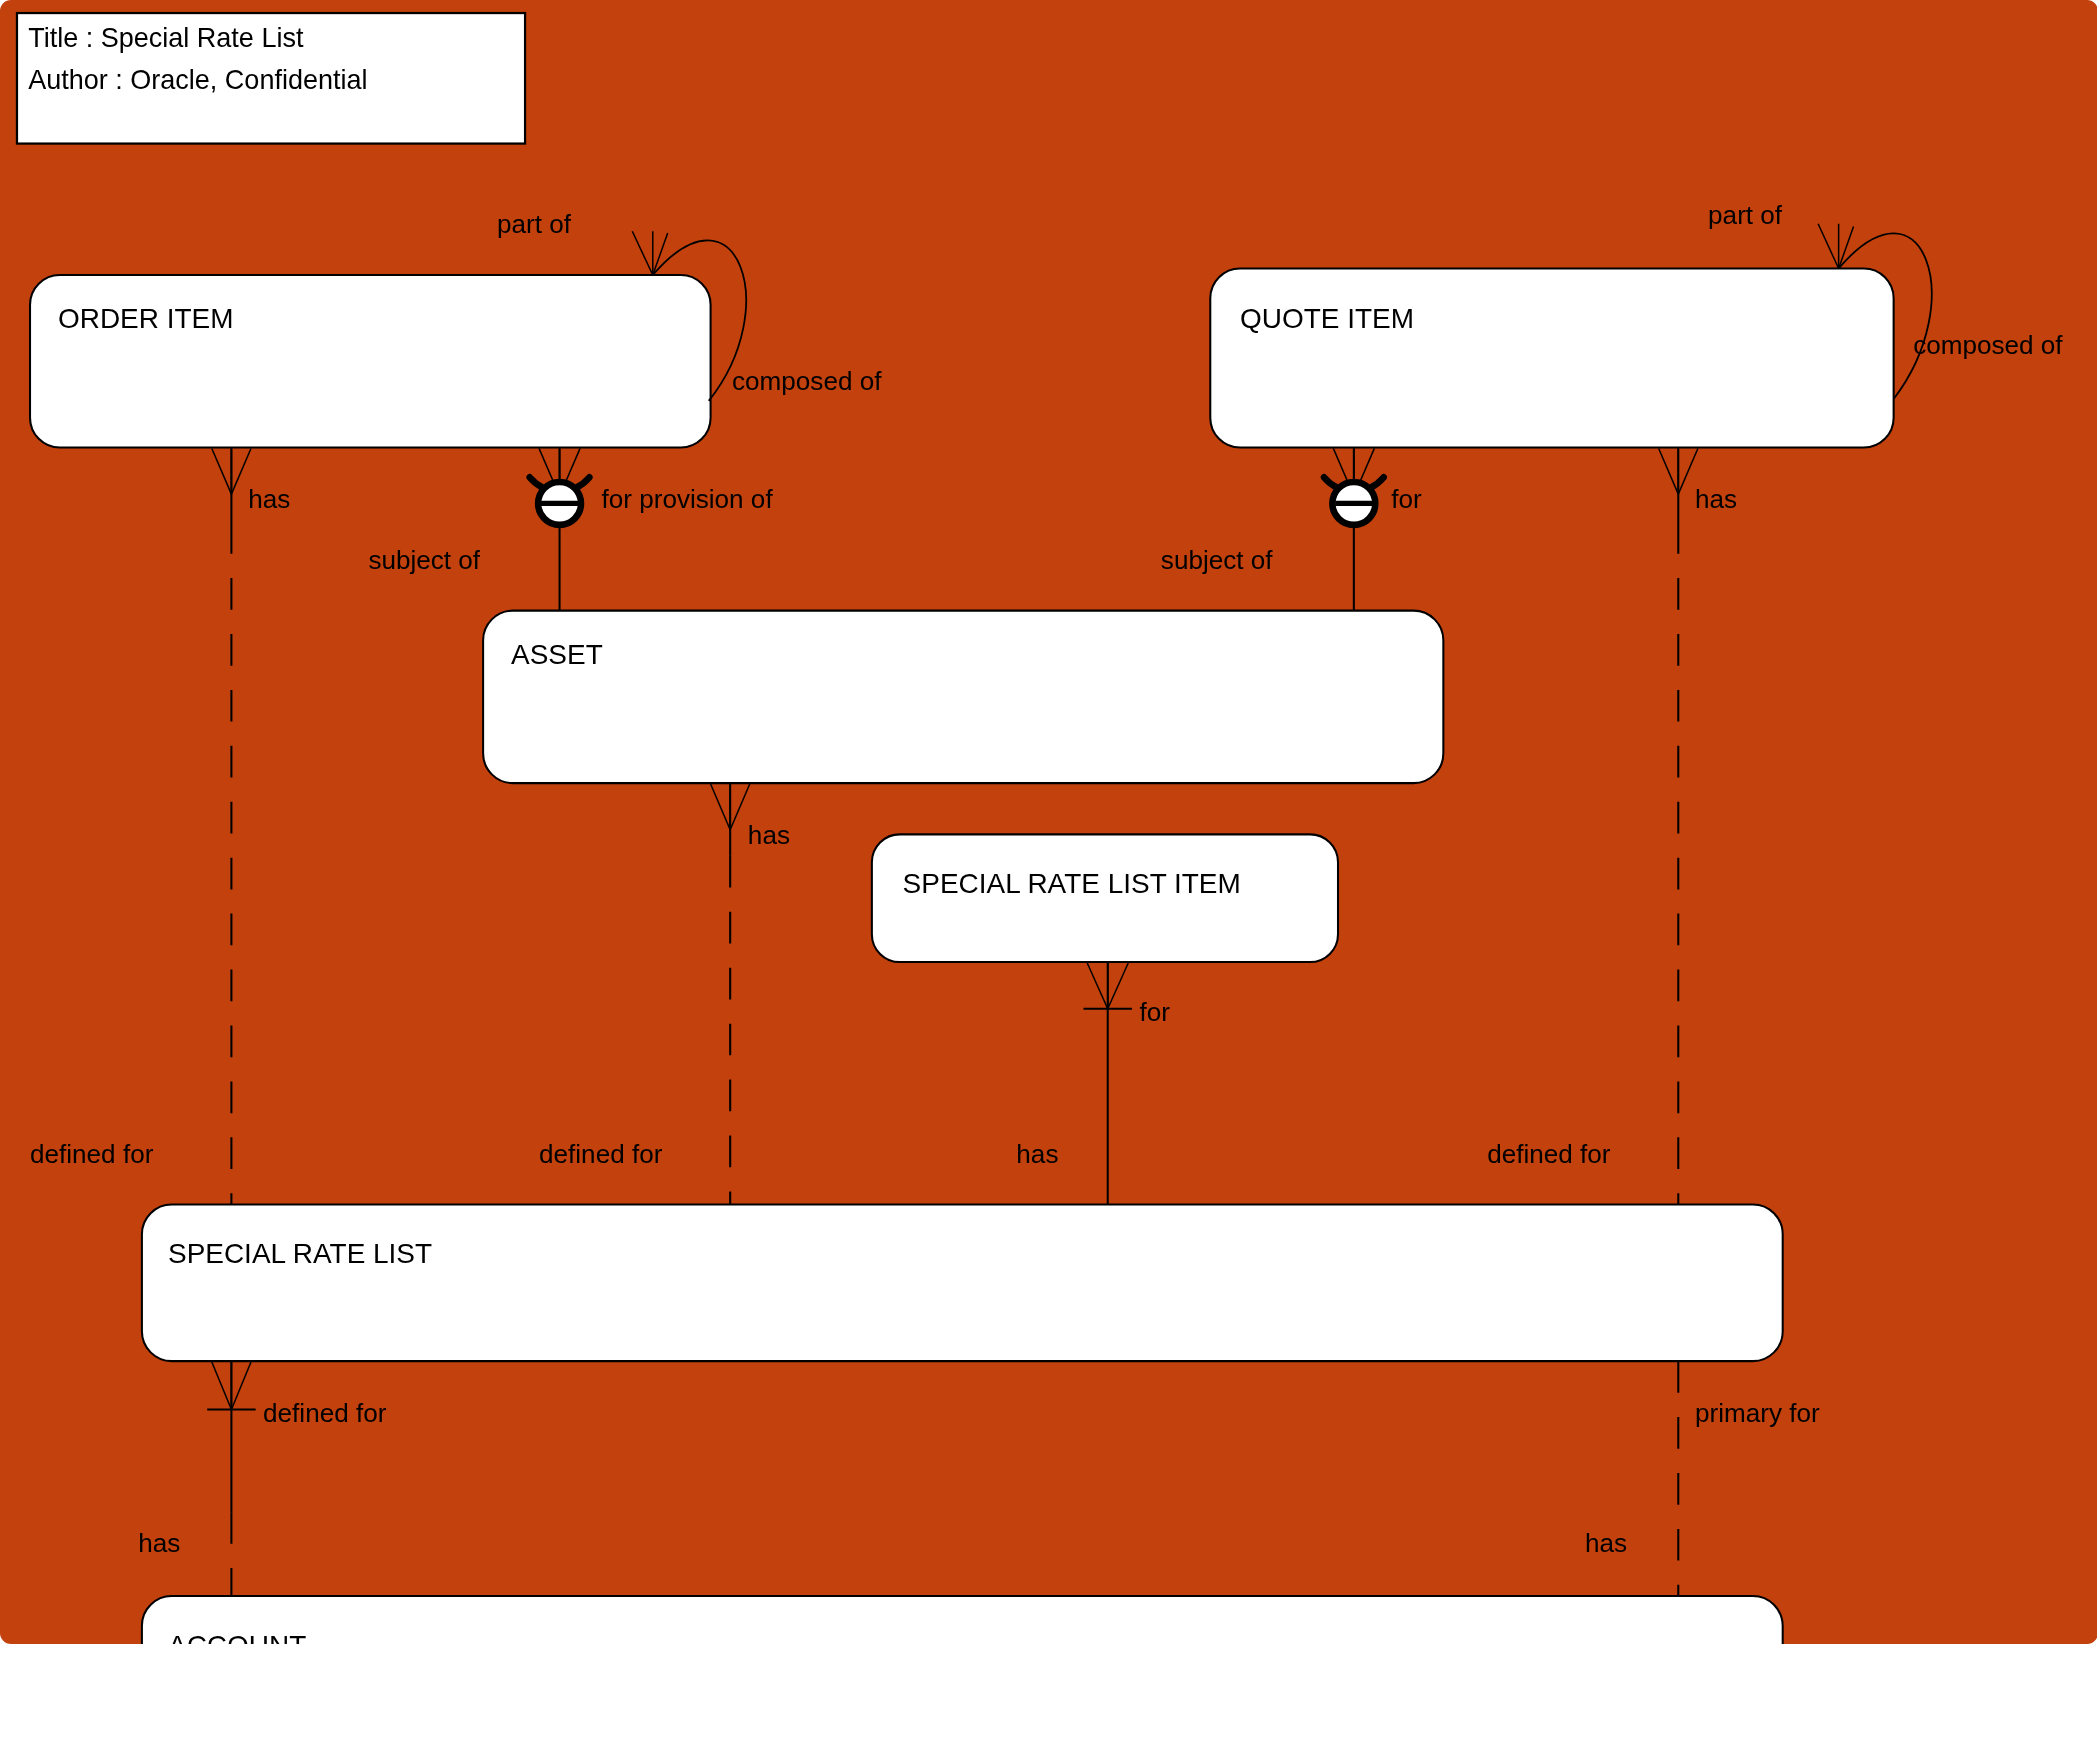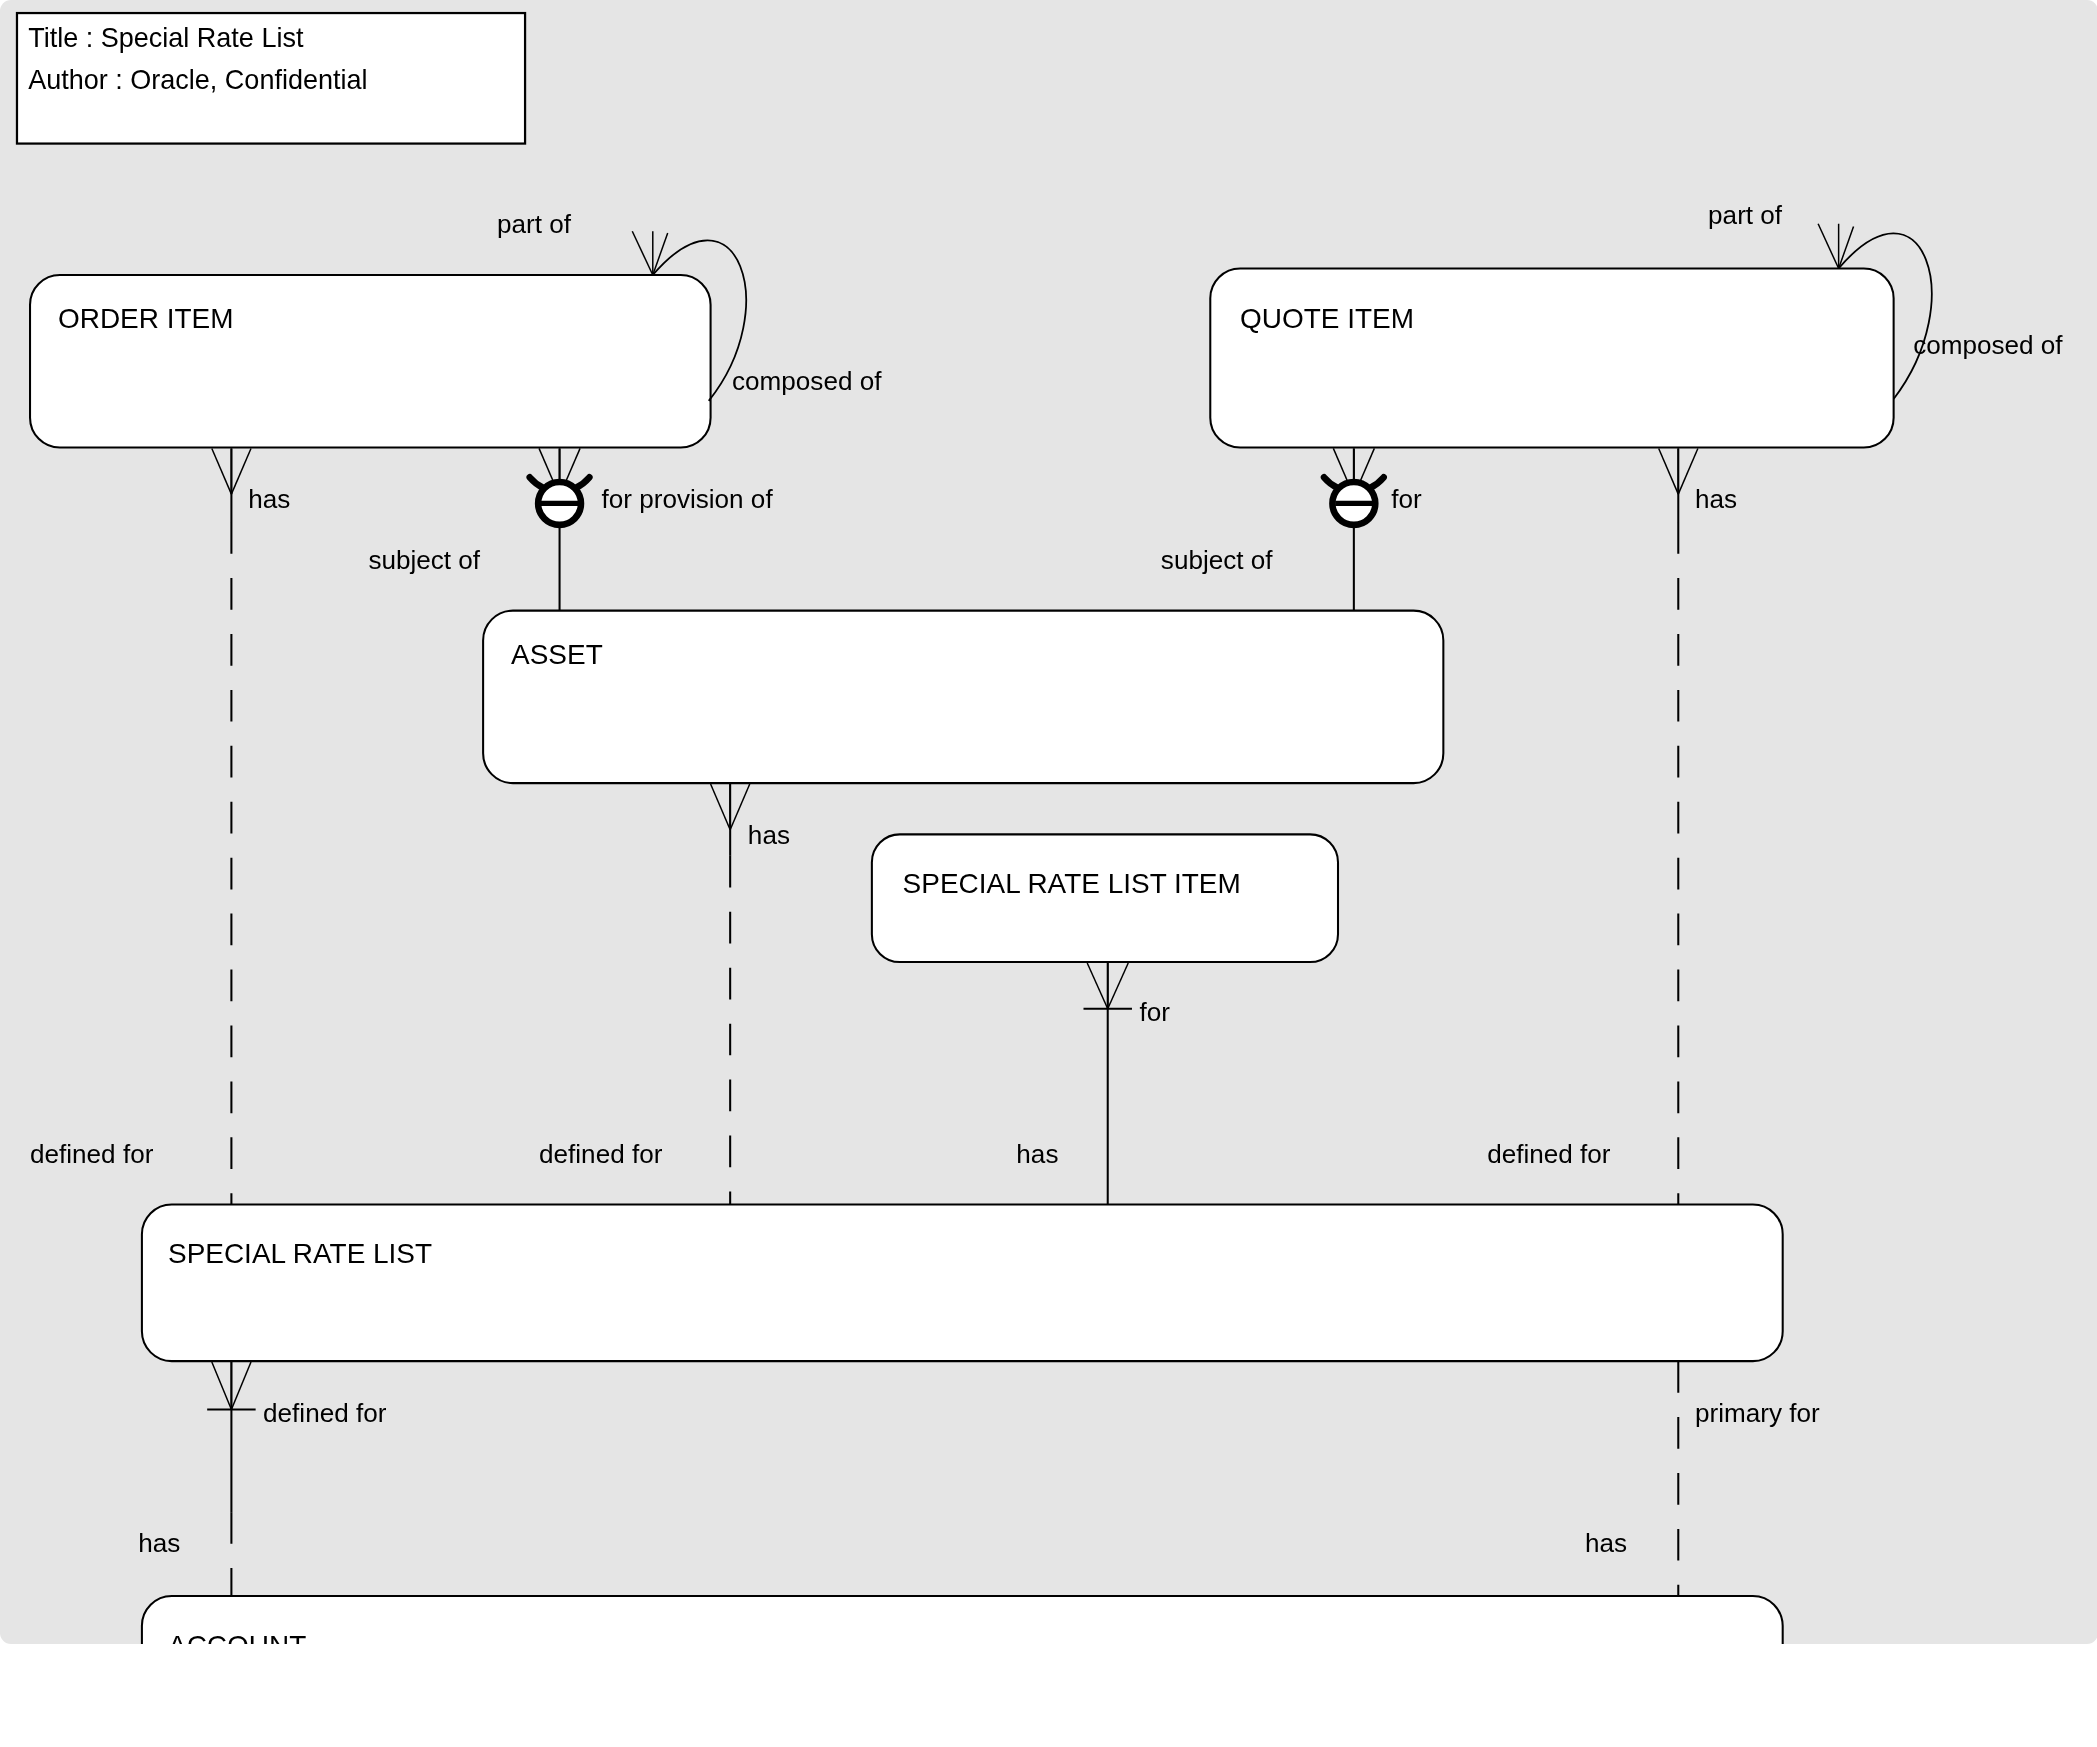--- a/index.html
+++ b/index.html
@@ -1,17 +1,17 @@
 <!DOCTYPE html>
 <html style="font-size:15px"><head>
 <meta charset="utf-8">
 <style>
   html,body{margin:0;padding:0;background:#ffffff;}
   body{font-family:"Liberation Sans",sans-serif;}
-  #stage{position:relative;width:2098px;height:1644px;background:#e5e5e5;overflow:hidden;border-radius:11px;}
+  #stage{position:relative;width:2098px;height:1644px;background:#c2410c;overflow:hidden;border-radius:11px;}
   svg#canvas{position:absolute;left:0;top:0;width:2098px;height:1748px;}
   .ent-rect{fill:#ffffff;stroke:#000000;stroke-width:2.2;}
   .titlebox{fill:#ffffff;stroke:#000000;stroke-width:2.4;}
   .rel-solid{stroke:#000000;stroke-width:2.2;fill:none;}
   .rel-dash{stroke:#000000;stroke-width:2.2;fill:none;stroke-dasharray:34 26;}
   .rel-thin{stroke:#000000;stroke-width:1.6;fill:none;}
   .arc-loop{stroke:#000000;stroke-width:1.9;fill:none;}
   .sym-heavy{stroke:#000000;stroke-width:7;fill:none;stroke-linecap:round;}
   .sym-ring{stroke:#000000;stroke-width:7;fill:#ffffff;}
   .sym-bar{stroke:#000000;stroke-width:5.5;fill:none;}

